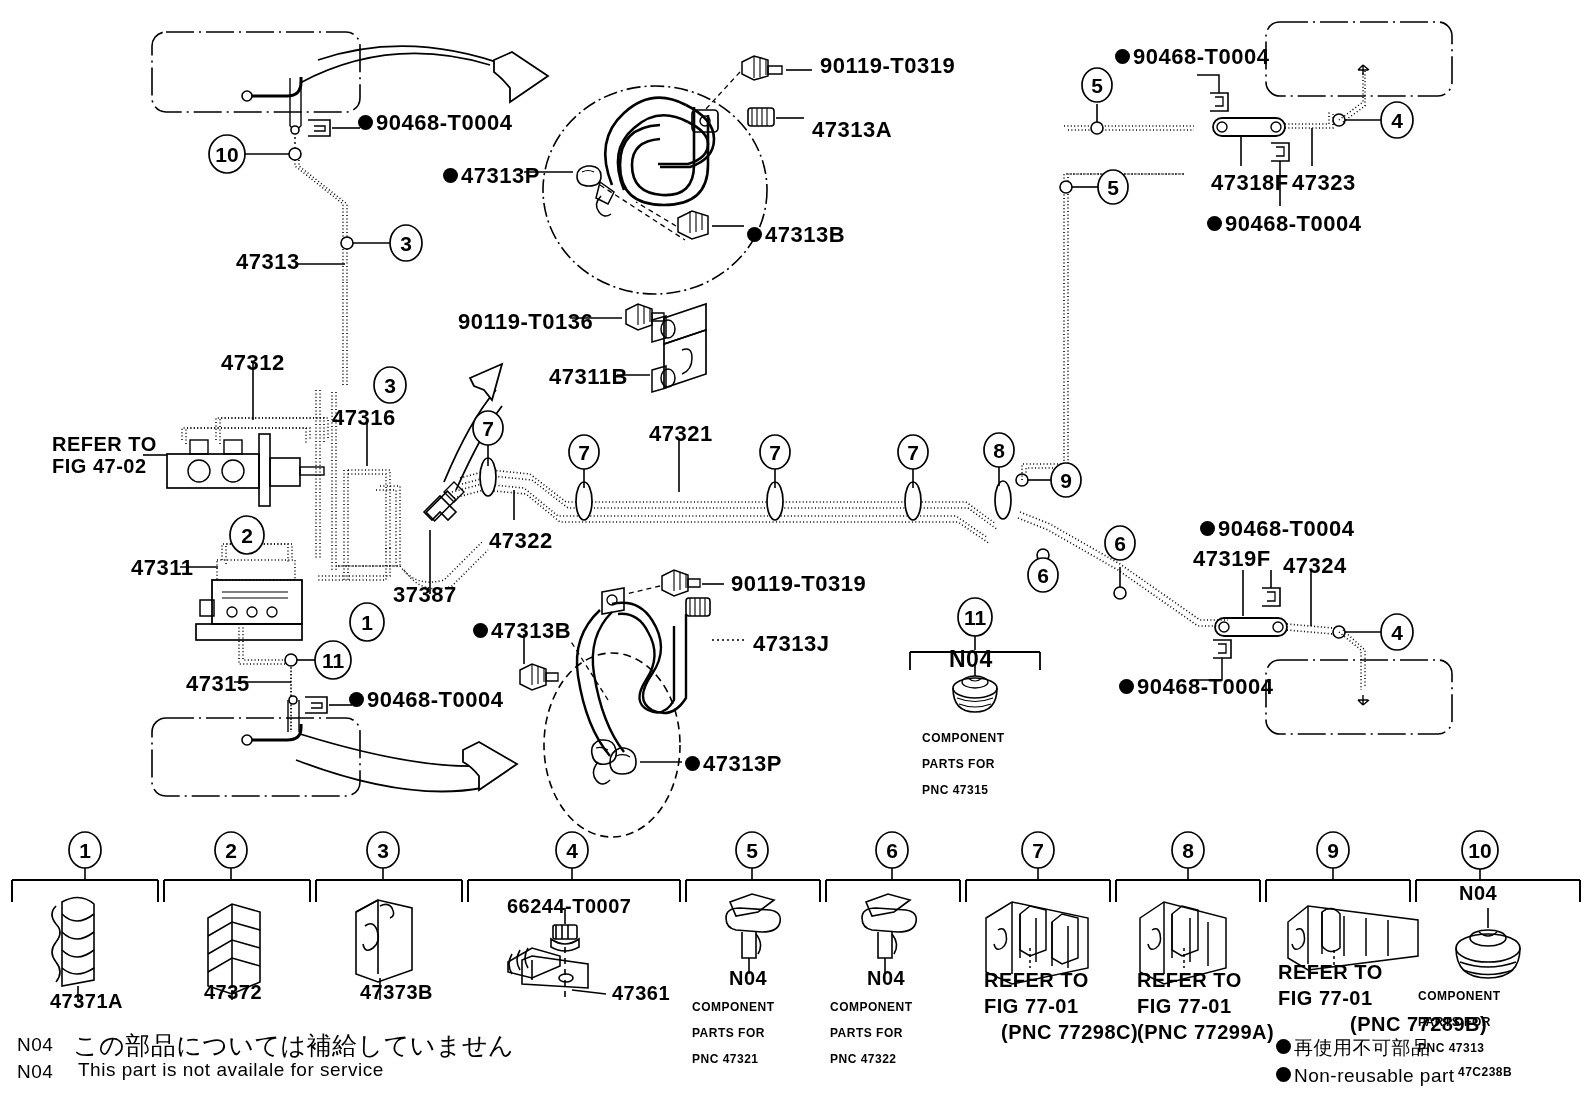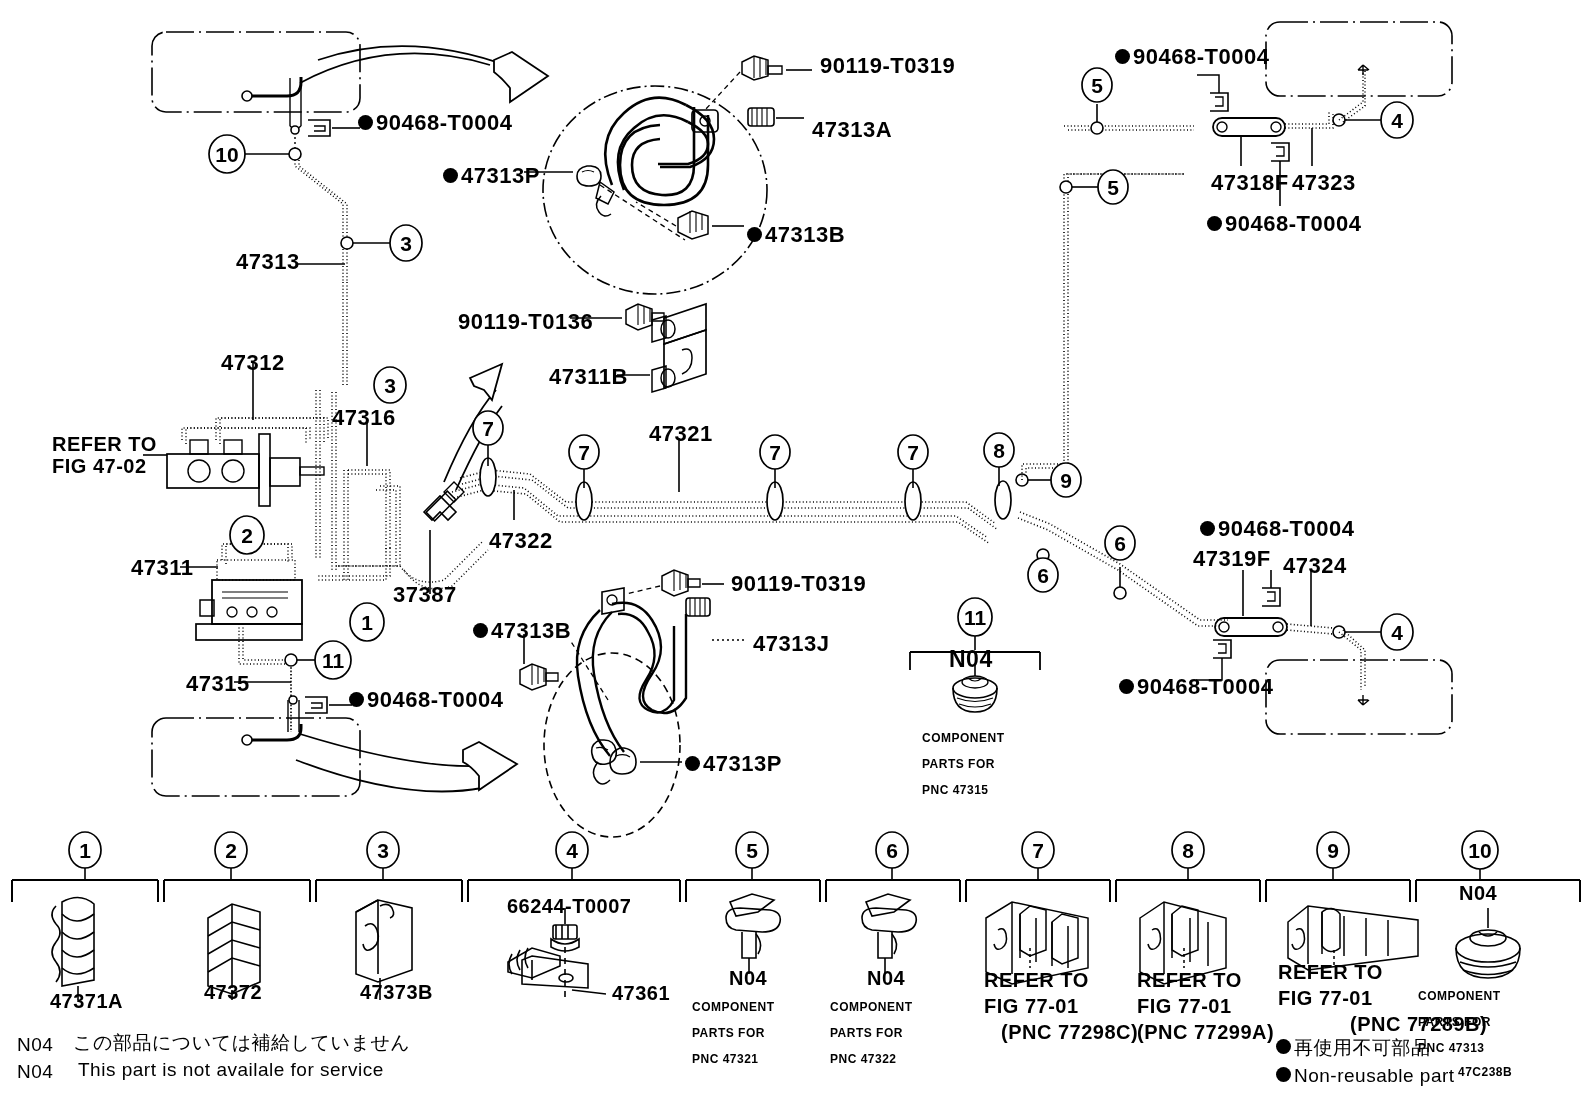--- a/index.html
+++ b/index.html
@@ -4,21 +4,21 @@
 <style>
   html,body{margin:0;padding:0;background:#fff;}
   body{width:1592px;height:1099px;position:relative;overflow:hidden;
        font-family:"Liberation Sans","DejaVu Sans",sans-serif;color:#000;}
   .canvas{position:absolute;left:0;top:0;width:1592px;height:1099px;}
   svg.layer{position:absolute;left:0;top:0;width:1592px;height:1099px;pointer-events:none;}
   .lbl{position:absolute;white-space:nowrap;font-family:"Liberation Sans","DejaVu Sans",sans-serif;
        font-weight:bold;font-size:22px;letter-spacing:.5px;line-height:1;}
   .lbl.leg{font-size:20px;font-weight:bold;}
   .lbl.legsm{font-size:12px;font-weight:bold;}
-  .lbl.jp{font-size:19px;font-weight:normal;font-family:"DejaVu Sans",sans-serif;text-align:right;}
+  .lbl.jp{font-size:25px;font-weight:normal;font-family:"DejaVu Sans",sans-serif;text-align:right;}
   .lbl.note{font-size:19px;font-weight:normal;}
   .lbl.refer{font-size:20px;font-weight:bold;line-height:22px;}
   .bullet{display:inline-block;width:15px;height:15px;border-radius:50%;background:#000;
           vertical-align:middle;margin-right:3px;position:relative;top:-2px;}
 </style>
 </head>
 <body>
 
 <div class="canvas">
 

